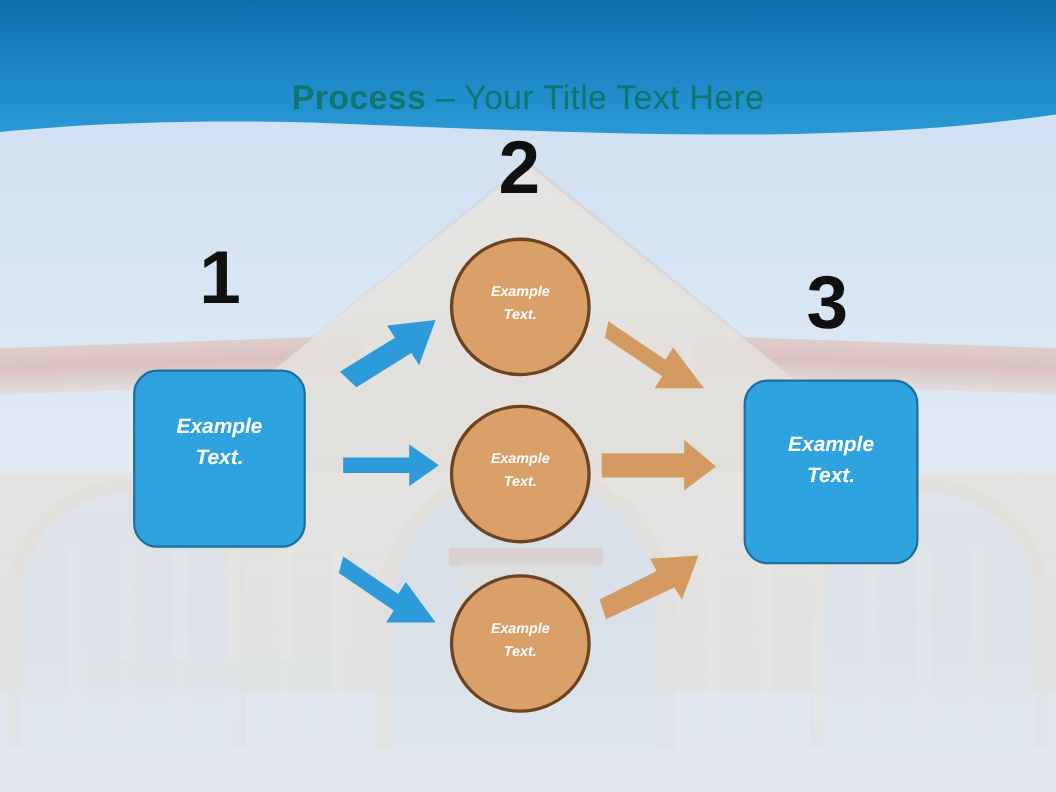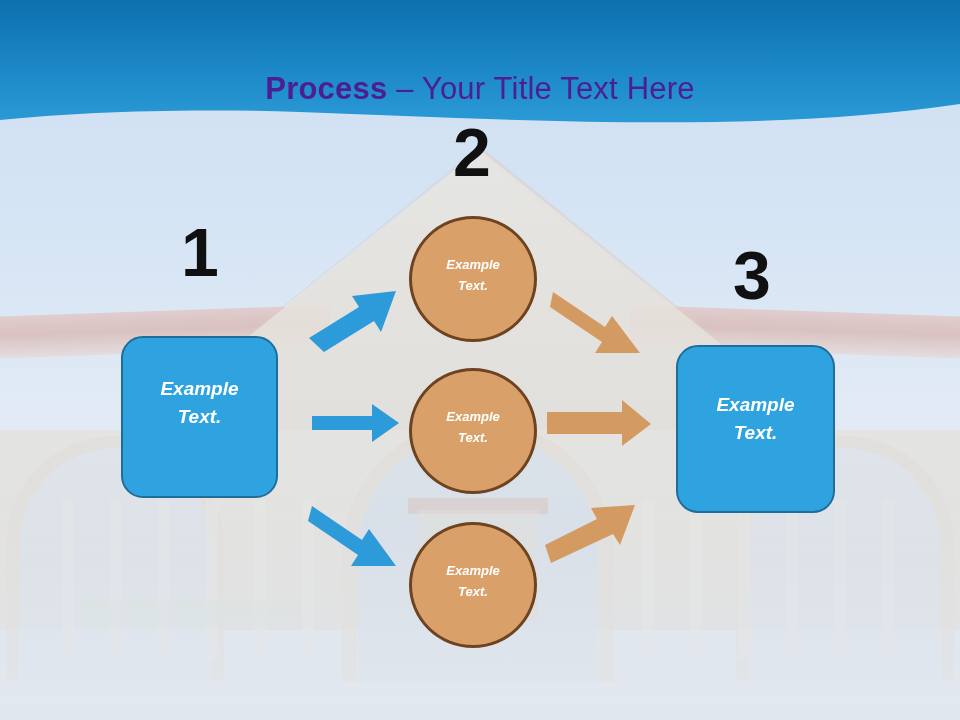--- a/index.html
+++ b/index.html
@@ -162,21 +162,21 @@
   .header {
     position: absolute;
     left: 0; top: 0; width: 960px; height: 135px;
   }
   .header svg { display: block; }
 
   .title {
     position: absolute;
     left: 0; top: 52px; width: 960px;
     text-align: center;
-    color: #4c1d95;
+    color: #0f766e;
     font-size: 31px;
     line-height: 1;
     letter-spacing: .2px;
     white-space: nowrap;
   }
   .title .strong { font-weight: bold; }
   .title .light  { font-weight: normal; }
 
   
   .step-num {

